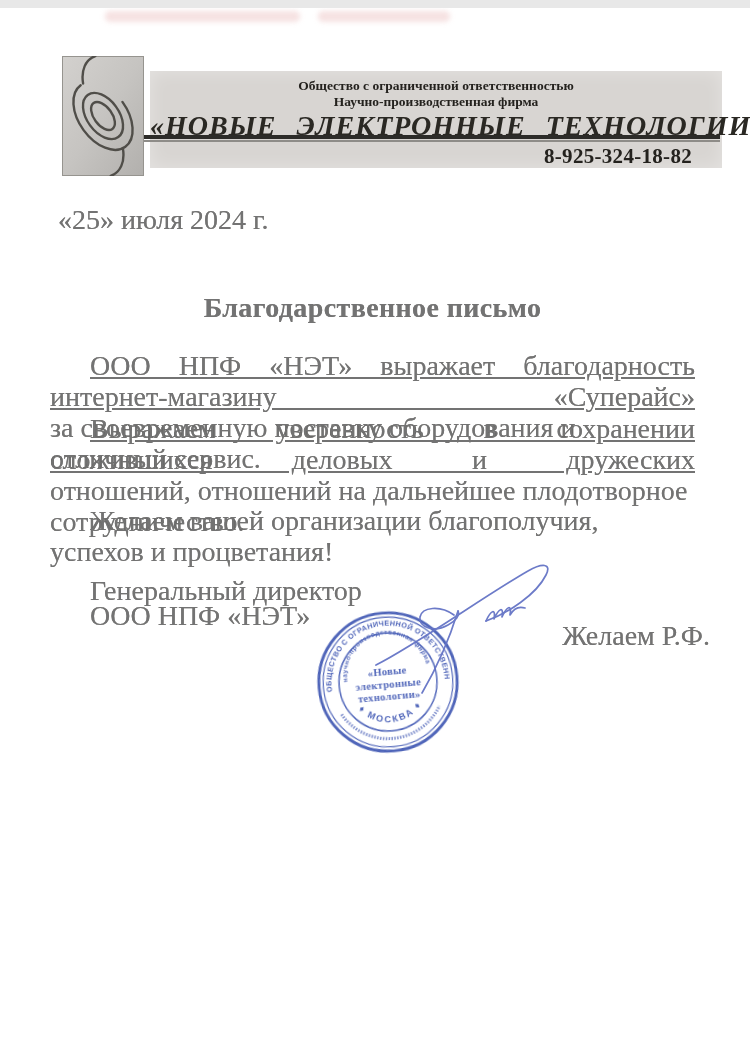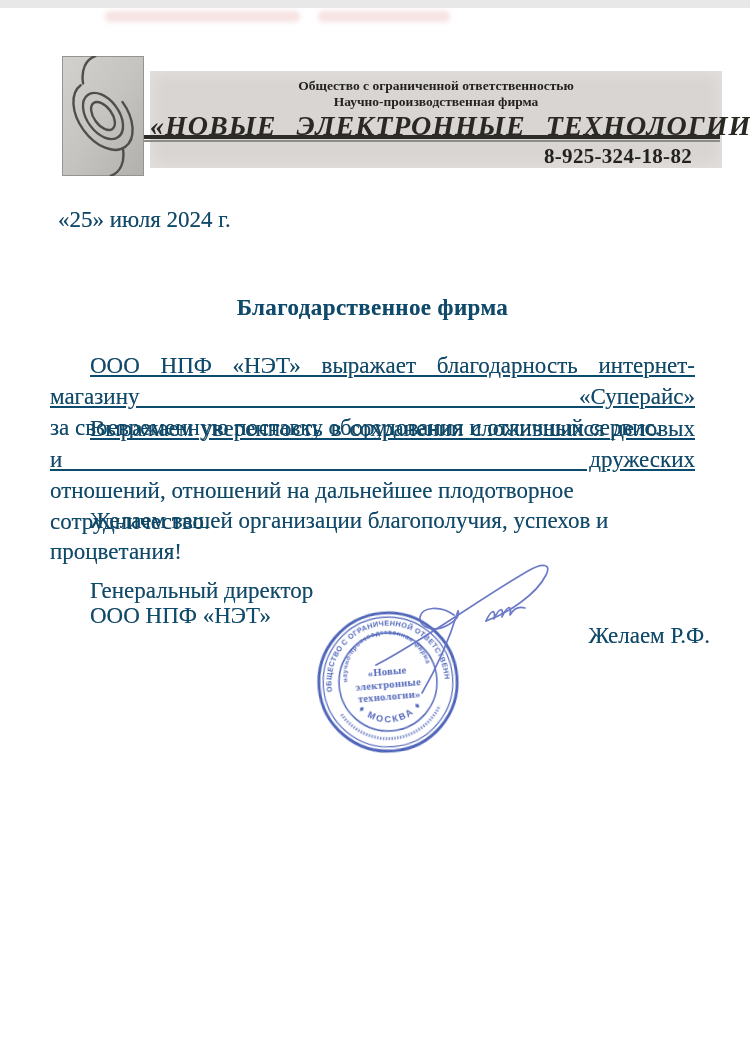--- a/index.html
+++ b/index.html
@@ -29,21 +29,21 @@
   }
   .header-rule{position:absolute;left:134px;top:127px;width:586px;z-index:2;}
   .header-rule .dark{height:3.5px;background:#2d2c29;}
   .header-rule .light{height:1.5px;background:#8e8c88;margin-top:1.5px;}
   .phone{
     position:absolute;right:58px;top:136px;z-index:2;
     font-size:21px;font-weight:bold;color:#24221e;letter-spacing:.3px;
   }
 
   
-  .txt{font-size:23px;line-height:31px;color:#0c4a6e;text-shadow:0 0 .4px rgba(43,41,34,.5);}
+  .txt{font-size:28px;line-height:31px;color:#737373;text-shadow:0 0 .4px rgba(43,41,34,.5);}
   .date-line{position:absolute;left:58px;top:196px;}
   .letter-title{position:absolute;left:50px;top:284px;width:645px;text-align:center;font-weight:bold;letter-spacing:.4px;}
   .para{position:absolute;left:50px;width:645px;}
   .para .ln{display:block;}
   .para .ln.indent{text-indent:40px;}
   .para .ln.fill{text-align:justify;text-align-last:justify;text-decoration:underline;}
   .p1{top:342px;} .p2{top:405px;} .p3{top:497px;}
   .sig-block{position:absolute;left:90px;top:570px;line-height:25px;}
   .signee{position:absolute;right:40px;top:612px;}
 
@@ -88,21 +88,21 @@
     </div>
   </div>
   <div class="header-rule">
     <div class="dark"></div>
       <div class="light"></div>
   </div>
   <div class="phone">8-925-324-18-82</div>
 
   <div class="txt date-line">«25» июля 2024 г.</div>
 
-  <div class="txt letter-title">Благодарственное фирма</div>
+  <div class="txt letter-title">Благодарственное письмо</div>
 
   <div class="txt para p1">
     <span class="ln indent fill">ООО НПФ «НЭТ» выражает благодарность интернет-магазину «Суперайс»</span>
     <span class="ln">за своевременную поставку оборудования и отличный сервис.</span>
   </div>
   <div class="txt para p2">
     <span class="ln indent fill">Выражаем уверенность в сохранении сложившихся деловых и дружеских</span>
     <span class="ln">отношений, отношений на дальнейшее плодотворное сотрудничество.</span>
   </div>
   <div class="txt para p3">

